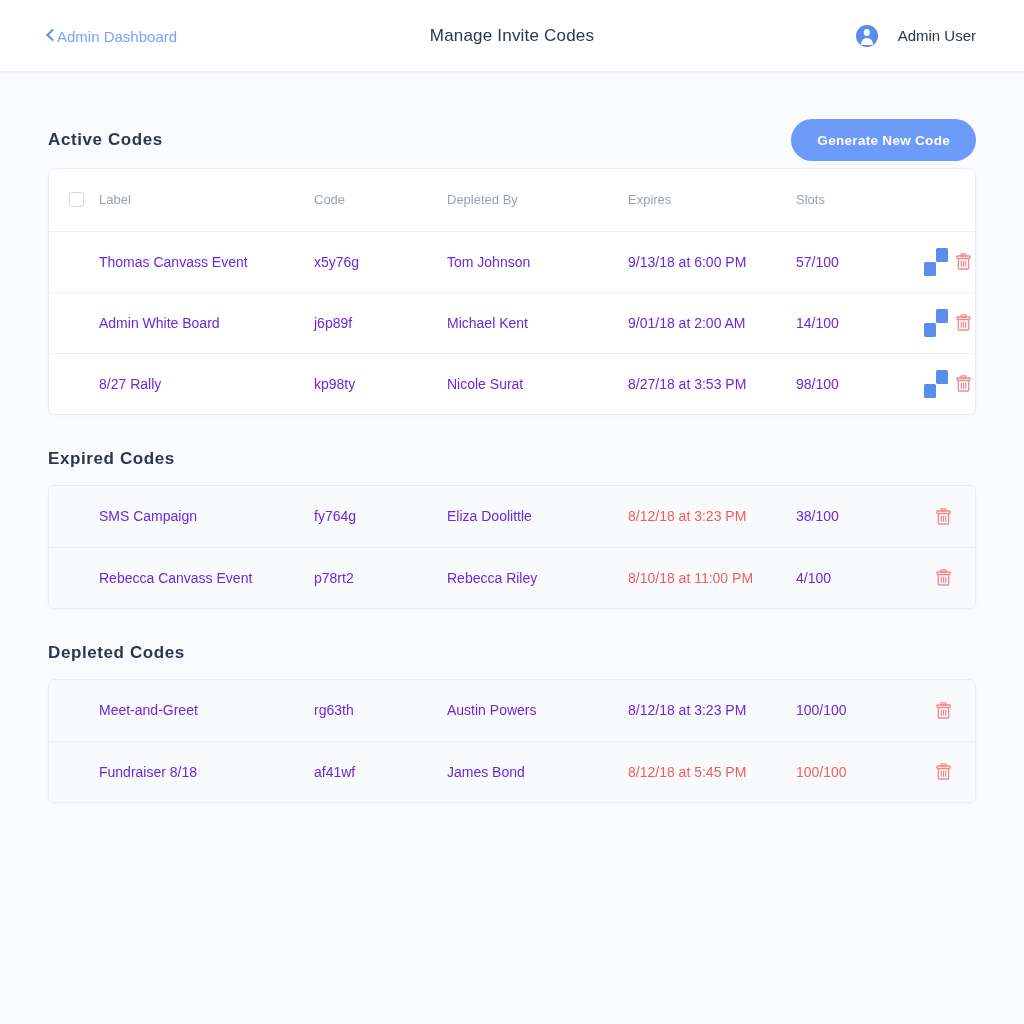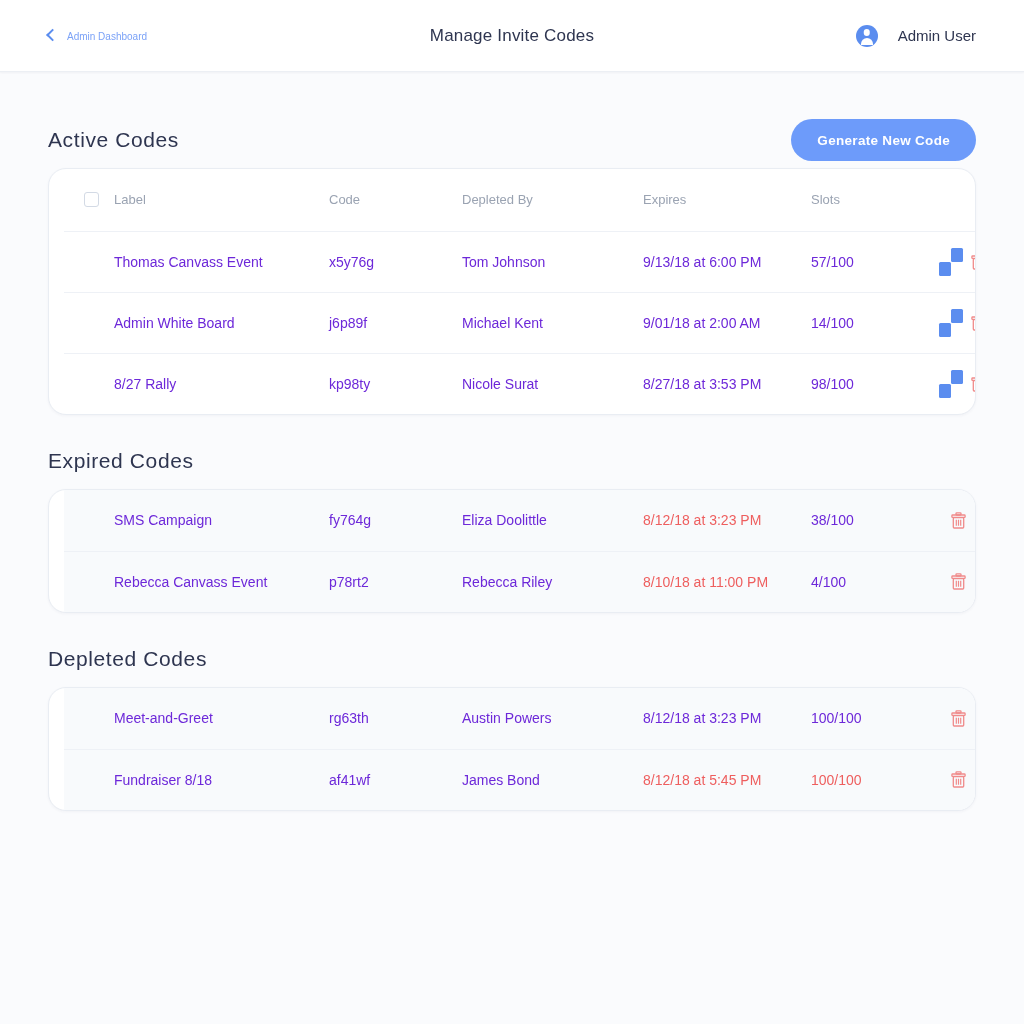--- a/index.html
+++ b/index.html
@@ -14,22 +14,22 @@
   .topbar {
     position: relative;
     height: 72px;
     background: #ffffff;
     border-bottom: 1px solid #eceff4;
     box-shadow: 0 1px 2px rgba(30,40,70,.05);
     display: flex; align-items: center;
   }
   .back-link {
     position: absolute; left: 48px; top: 50%; transform: translateY(-50%);
-    display: flex; align-items: center; gap: 10px;
-    color: #7ba2f7; font-size: 10px; text-decoration: none; cursor: pointer;
+    display: flex; align-items: center; 
+    color: #7ba2f7; font-size: 15px; text-decoration: none; cursor: pointer;
   }
   .chev { display: block; width: 9px; height: 9px;
           border-left: 2.2px solid #5b8def; border-bottom: 2.2px solid #5b8def;
           transform: rotate(45deg); margin-bottom: 1px; }
   .page-title {
     position: absolute; left: 50%; transform: translateX(-50%);
     font-size: 17px; color: #2e3550; letter-spacing: .2px;
   }
   .user-box {
     position: absolute; right: 48px; top: 50%; transform: translateY(-50%);
@@ -44,33 +44,33 @@
             transform:translateX(-50%); width:12px; height:7px;
             border-radius:6px 6px 0 0; background:#fff; }
   .user-name { font-size: 15px; color: #2e3550; }
 
   
   .content { padding: 0 48px; }
   .section-head {
     display: flex; align-items: center; justify-content: space-between;
     height: 56px; margin-top: 40px;
   }
-  .section-title { font-size: 21px; color: #2e3550; letter-spacing: .6px; }
+  .section-title { font-size: 17px; color: #2e3550; letter-spacing: .6px; font-weight: bold; }
   .section-title.plain { margin-top: 34px; margin-bottom: 16px; }
   .gen-btn {
     background: #6d9bfa; color: #fff; border: none; border-radius: 22px;
     height: 42px; padding: 0 26px; font-size: 13.5px; font-weight: bold;
     letter-spacing: .3px; cursor: pointer;
     font-family: "Liberation Sans", sans-serif;
   }
 
   
   .card {
-    background: #fff; border: 1px solid #e9edf3; border-radius: 18px;
-    box-shadow: 0 1px 3px rgba(40,55,90,.045); overflow: hidden; padding-left: 15px;
+    background: #fff; border: 1px solid #e9edf3; border-radius: 7px;
+    box-shadow: 0 1px 3px rgba(40,55,90,.045); overflow: hidden;
   }
   .card.tinted .row { background: #f8fafc; }
   table { width: 100%; border-collapse: collapse; table-layout: fixed; }
   th, td { text-align: left; vertical-align: middle; }
   .c-check { width: 50px; padding-left: 20px; }
   .c-label { width: 215px; }
   .c-code  { width: 133px; }
   .c-by    { width: 181px; }
   .c-exp   { width: 168px; }
   .c-slots { width: 140px; }

